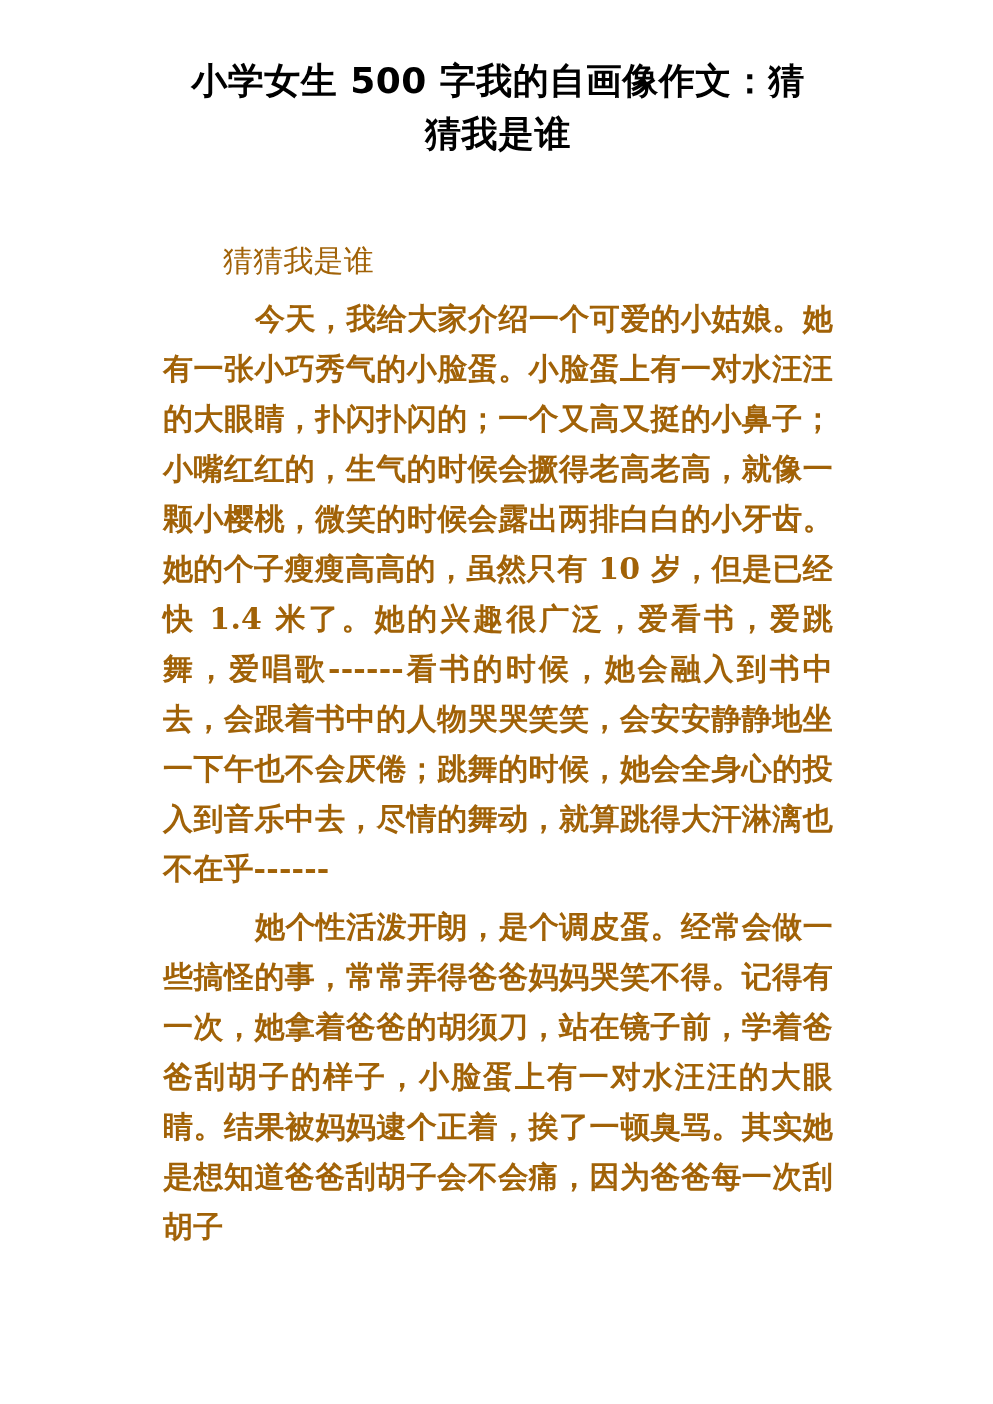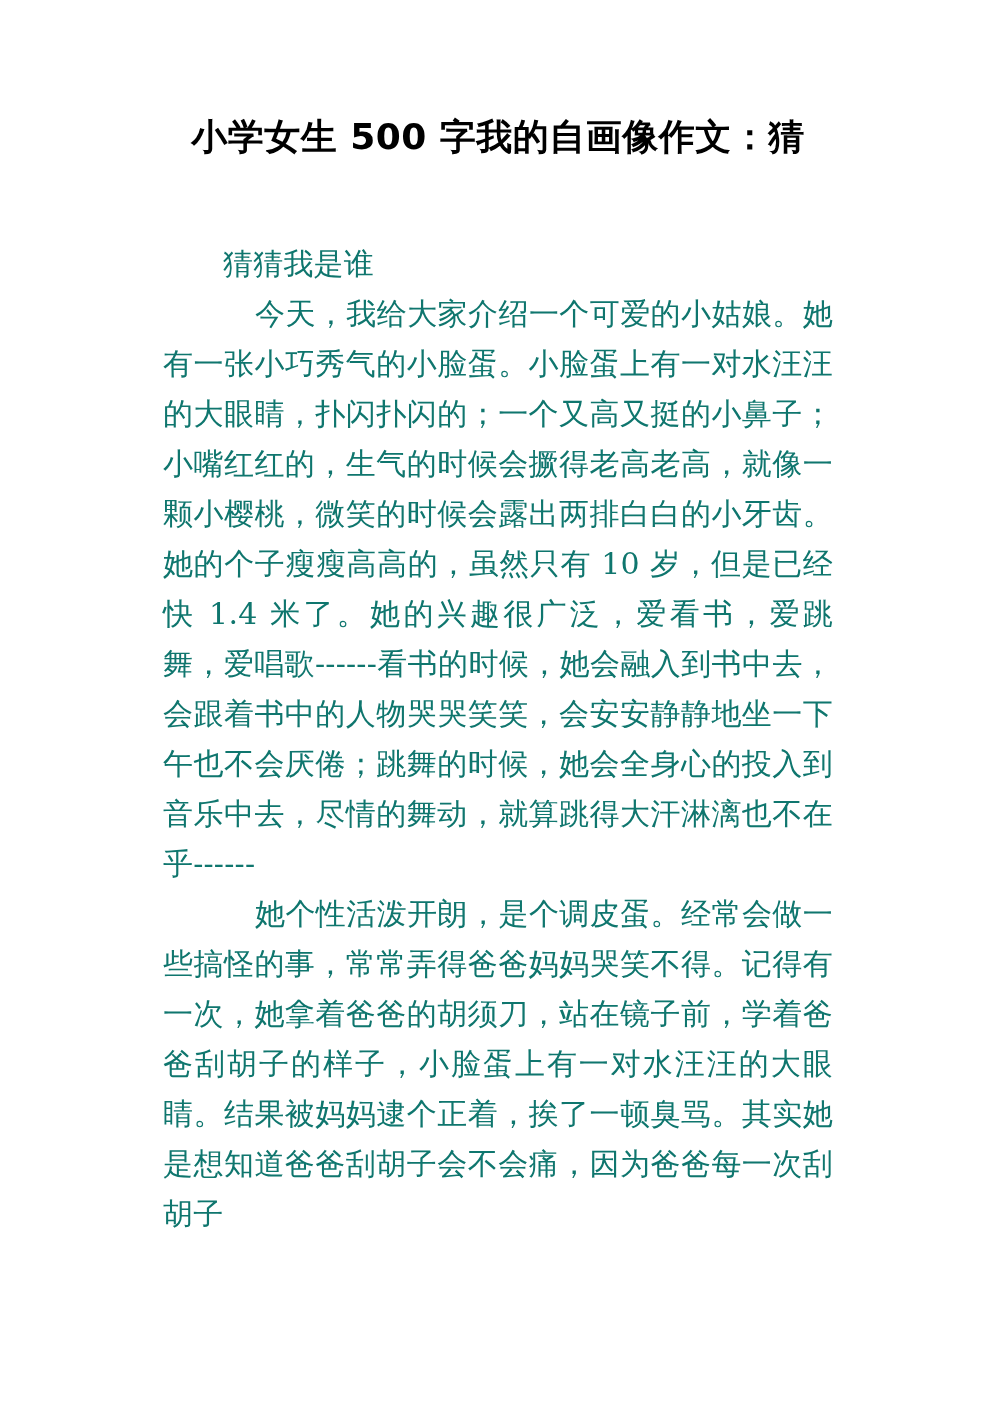--- a/index.html
+++ b/index.html
@@ -32,60 +32,61 @@
   }
 
   .doc-title {
     font-family: "DejaVu Sans", "Liberation Sans", sans-serif;
     font-weight: bold;
     font-size: 36px;
     line-height: 53px;
     text-align: center;
     letter-spacing: 0.5px;
     margin: 0;
-    padding-top: 110px;
+    padding-top: 54px;
     color: #000000;
   }
 
   .body-block {
     margin-top: 76px;
   }
 
   .para {
     font-family: "DejaVu Serif", "Liberation Serif", serif;
     font-size: 30px;
     line-height: 50px;
     text-align: justify;
     text-justify: inter-character;
     margin: 0;
-    color: #0f766e;
+    color: #a16207;
     letter-spacing: 0.2px;
     word-break: break-all;
   }
 
   .para.indent-2 {
     text-indent: 60px;
   }
 
   .para.indent-3 {
     text-indent: 92px;
   }
 
   .para + .para {
-    margin-top: 0;
+    margin-top: 8px;
+    font-weight: bold;
   }
 </style>
 </head>
 <body>
 
 <div class="page">
 
   <div class="content">
 
-    <h1 class="doc-title"><span>小学女生 500 字我的自画像作文：猜</span><br></h1>
+    <h1 class="doc-title"><span>小学女生 500 字我的自画像作文：猜</span><br><span>猜我是谁</span></h1>
 
     <div class="body-block">
       <p class="para indent-2">猜猜我是谁</p>
       <p class="para indent-3">今天，我给大家介绍一个可爱的小姑娘。她有一张小巧秀气的小脸蛋。小脸蛋上有一对水汪汪的大眼睛，扑闪扑闪的；一个又高又挺的小鼻子；小嘴红红的，生气的时候会撅得老高老高，就像一颗小樱桃，微笑的时候会露出两排白白的小牙齿。她的个子瘦瘦高高的，虽然只有 10 岁，但是已经快 1.4 米了。她的兴趣很广泛，爱看书，爱跳舞，爱唱歌------看书的时候，她会融入到书中去，会跟着书中的人物哭哭笑笑，会安安静静地坐一下午也不会厌倦；跳舞的时候，她会全身心的投入到音乐中去，尽情的舞动，就算跳得大汗淋漓也不在乎------</p>
       <p class="para indent-3">她个性活泼开朗，是个调皮蛋。经常会做一些搞怪的事，常常弄得爸爸妈妈哭笑不得。记得有一次，她拿着爸爸的胡须刀，站在镜子前，学着爸爸刮胡子的样子，小脸蛋上有一对水汪汪的大眼睛。结果被妈妈逮个正着，挨了一顿臭骂。其实她是想知道爸爸刮胡子会不会痛，因为爸爸每一次刮胡子</p>
     </div>
 
   </div>
 
 </div>

